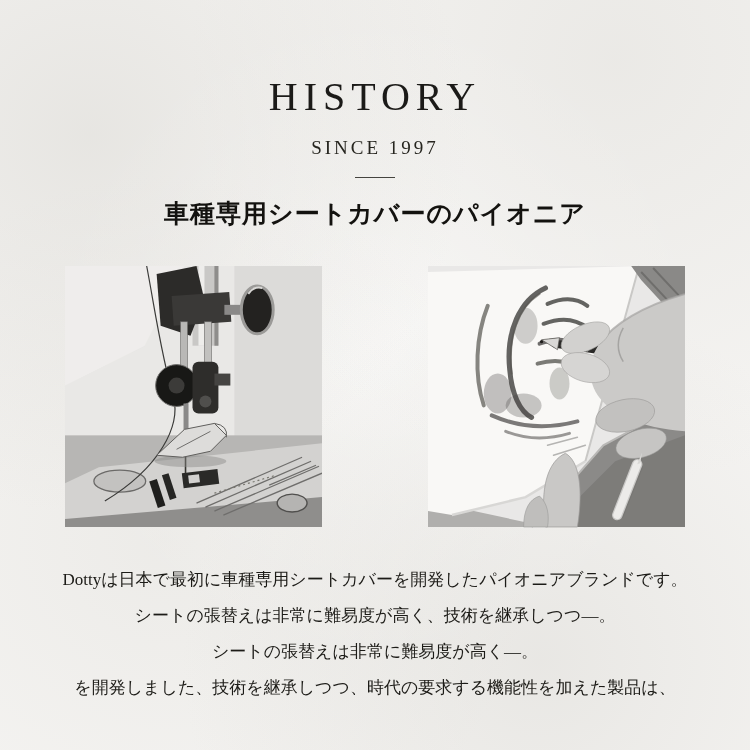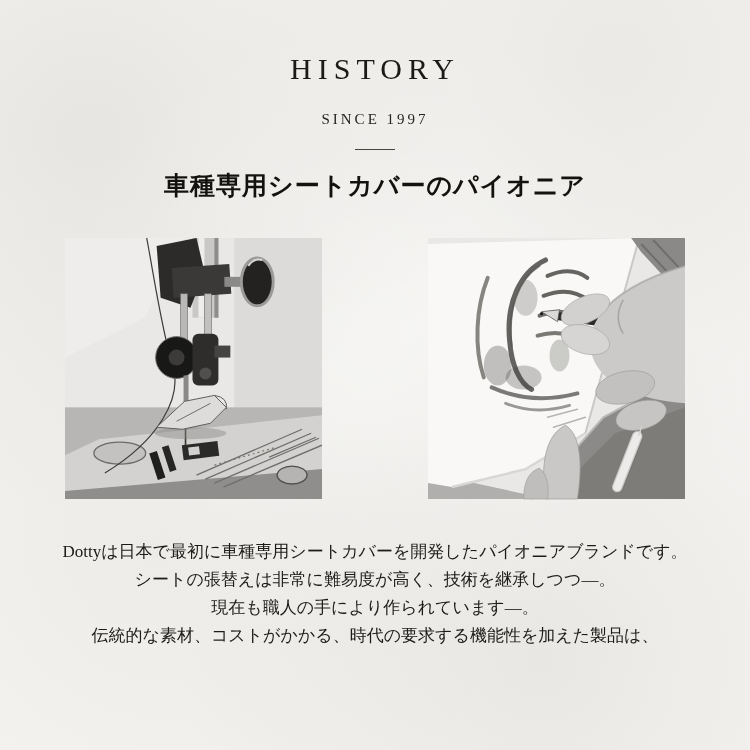--- a/index.html
+++ b/index.html
@@ -10,44 +10,44 @@
     background-color:#f5f4f2;
     background-image:
       radial-gradient(circle at 12% 18%, rgba(208,206,200,.38), transparent 42%),
       radial-gradient(circle at 82% 8%,  rgba(213,211,205,.32), transparent 46%),
       radial-gradient(circle at 72% 88%, rgba(206,204,198,.32), transparent 42%),
       radial-gradient(circle at 22% 72%, rgba(215,213,207,.28), transparent 46%),
       radial-gradient(circle at 50% 45%, rgba(255,255,255,.5), transparent 60%);
   }
   .page { width:750px; height:750px; text-align:center; overflow:hidden; }
   .title {
-    margin:0; padding-top:52px;
-    font-size:30px; font-weight:400; letter-spacing:6px;
+    margin:0; padding-top:80px;
+    font-size:40px; font-weight:400; letter-spacing:6px;
     color:#1b1a18; line-height:34px;
   }
   .subtitle {
-    margin-top:25px; font-size:15px; letter-spacing:3px;
+    margin-top:25px; font-size:19px; letter-spacing:3px;
     color:#26251f; line-height:17px;
   }
   .divider {
     width:40px; height:0; margin:21px auto 0;
     border-top:1.5px solid #45443f;
   }
   .tagline {
     margin:19px 0 8px; font-size:25px; font-weight:700;
     letter-spacing:1px; color:#13120f; line-height:34px;
   }
   .photos {
     margin-top:34px;
     display:flex; justify-content:center; gap:106px;
   }
   .photo { width:257px; height:263px; margin:0; overflow:hidden; }
   .photo svg { display:block; width:100%; height:100%; }
   .body-text { margin-top:38px; font-size:17px; line-height:28px; color:#1c1b17; }
-  .body-text p { margin:0; }
+  .body-text p { margin:8px; }
 </style>
 </head>
 <body>
 
 <div class="page">
 
   <h1 class="title">HISTORY</h1>
 
   <div class="subtitle">SINCE 1997</div>
 
@@ -178,17 +178,17 @@
         <line x1="190" y1="250" x2="210" y2="199" stroke="#ecebe9" stroke-width="8" stroke-linecap="round"></line>
         <polygon points="210,199 215,187 213,198" fill="#d9d8d6"></polygon>
       </svg>
     </figure>
 
   </div>
 
   <div class="body-text">
     <p>Dottyは日本で最初に車種専用シートカバーを開発したパイオニアブランドです。</p>
     <p>シートの張替えは非常に難易度が高く、技術を継承しつつ―。</p>
-    <p>現在も職人の手により作られています―。</p>
-    <p>伝統的な素材、コストがかかる、時代の要求する機能性を加えた製品は、</p>
+    <p>シートの張替えは非常に難易度が高く―。</p>
+    <p>を開発しました、技術を継承しつつ、時代の要求する機能性を加えた製品は、</p>
   </div>
 
 </div>
 
 </body></html>

